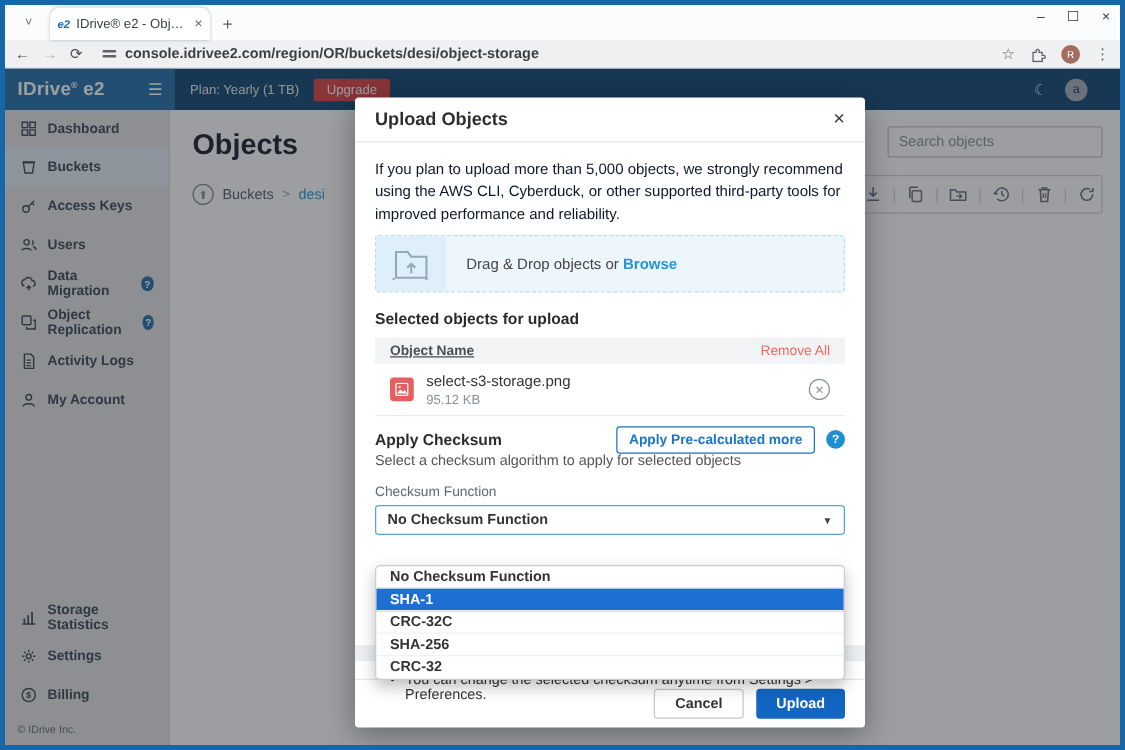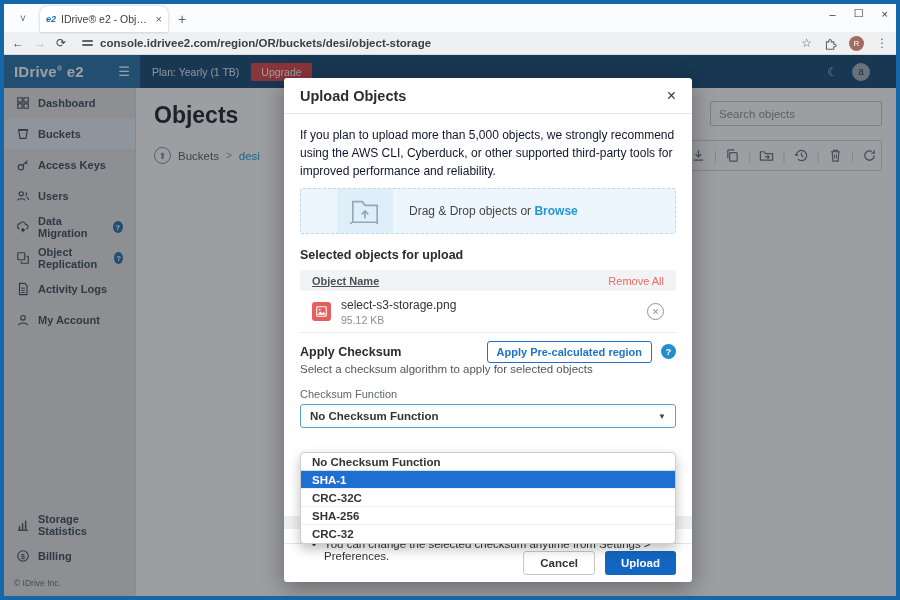--- a/index.html
+++ b/index.html
@@ -65,21 +65,21 @@
 
   .overlay { position:absolute; inset:0; background:rgba(18,24,32,0.42); z-index:50; }
 
   
   .modal { position:absolute; left:280px; top:23px; width:408px; height:504px; background:#fff; border-radius:3px; box-shadow:0 6px 24px rgba(0,0,0,.35); z-index:100; }
   .modal-head { display:flex; align-items:center; justify-content:space-between; padding:10px 16px 9px; border-bottom:1px solid #e4e6e8;gap:12px; }
   .modal-title { font-size:14.5px; font-weight:bold; color:#2e2e2e; }
   .modal-close { font-size:16px; color:#333; line-height:1; }
   .modal-body { padding:12px 16px 0; position:relative; }
   .info-text { font-size:12px; color:#0f172a; line-height:1.5; }
-  .dropzone { margin-top:8px; height:46px; background:#ecf6fc; border:1px dashed #bed9ea; border-radius:3px; display:flex; align-items:center; overflow:hidden;padding-left:36px; }
+  .dropzone { margin-top:8px; height:46px; background:#ecf6fc; border:1px dashed #bed9ea; border-radius:3px; display:flex; align-items:center; overflow:hidden; }
   .dz-tile { width:56px; height:100%; background:#dfeffa; display:flex; align-items:center; justify-content:center; }
   .dz-text { margin-left:16px; font-size:12px; color:#454545; }
   .dz-browse { color:#2496d6; font-weight:bold; }
   .sel-heading { margin-top:14px; font-size:12.5px; font-weight:bold; color:#2b2b2b; }
   .tbl-head { margin-top:8px; height:21px; background:#f2f3f5; display:flex; align-items:center; justify-content:space-between; padding:0 12px; }
   .tbl-col { font-size:11px; font-weight:bold; color:#4a4f55;text-decoration:underline; }
   .remove-all { font-size:11px; color:#ef6a5f; }
   .file-row { height:42px; display:flex; align-items:center; padding:0 12px; gap:10px; border-bottom:1px solid #ececec; }
   .file-ic { width:19px; height:19px; background:#e45f5f; border-radius:3px; display:flex; align-items:center; justify-content:center; }
   .file-meta { display:flex; flex-direction:column; gap:2px; }
@@ -228,20 +228,27 @@
         <div class="side-spacer"></div>
         <div class="side-item">
           <svg width="14" height="14" viewBox="0 0 16 16">
               <path d="M2 14h12" stroke="#44525f" stroke-width="1.3"></path>
               <path d="M4 14V9M7.5 14V6M11 14V3" stroke="#44525f" stroke-width="1.6"></path>
             </svg>
           <span>Storage Statistics</span>
         </div>
         <div class="side-item">
           <svg width="14" height="14" viewBox="0 0 16 16">
+              <circle cx="8" cy="8" r="2.2" fill="none" stroke="#44525f" stroke-width="1.3"></circle>
+              <path d="M8 2v2M8 12v2M2 8h2M12 8h2M3.8 3.8l1.4 1.4M10.8 10.8l1.4 1.4M12.2 3.8l-1.4 1.4M5.2 10.8l-1.4 1.4" stroke="#44525f" stroke-width="1.3"></path>
+            </svg>
+          <span>Settings</span>
+        </div>
+        <div class="side-item">
+          <svg width="14" height="14" viewBox="0 0 16 16">
               <circle cx="8" cy="8" r="6" fill="none" stroke="#44525f" stroke-width="1.3"></circle>
               <text x="8" y="11" font-size="8" text-anchor="middle" fill="#44525f" font-family="Liberation Sans, sans-serif">$</text>
             </svg>
           <span>Billing</span>
         </div>
         <div class="copyright">© IDrive Inc.</div>
       </div>
 
       <div class="main">
         <div class="page-title">Objects</div>
@@ -328,21 +335,21 @@
           <span class="file-meta">
             <span class="file-name">select-s3-storage.png</span>
             <span class="file-size">95.12 KB</span>
           </span>
           <span class="file-remove">✕</span>
         </div>
 
         <div class="chk-row">
           <div class="chk-heading">Apply Checksum</div>
           <div class="chk-sub">Select a checksum algorithm to apply for selected objects</div>
-          <button class="precalc-btn">Apply Pre-calculated region</button>
+          <button class="precalc-btn">Apply Pre-calculated more</button>
           <span class="help-badge">?</span>
         </div>
 
         <div class="field-label">Checksum Function</div>
         <div class="select-box">
           <span class="select-value">No Checksum Function</span>
           <span class="select-caret">▼</span>
         </div>
 
         <div class="dd-list">

